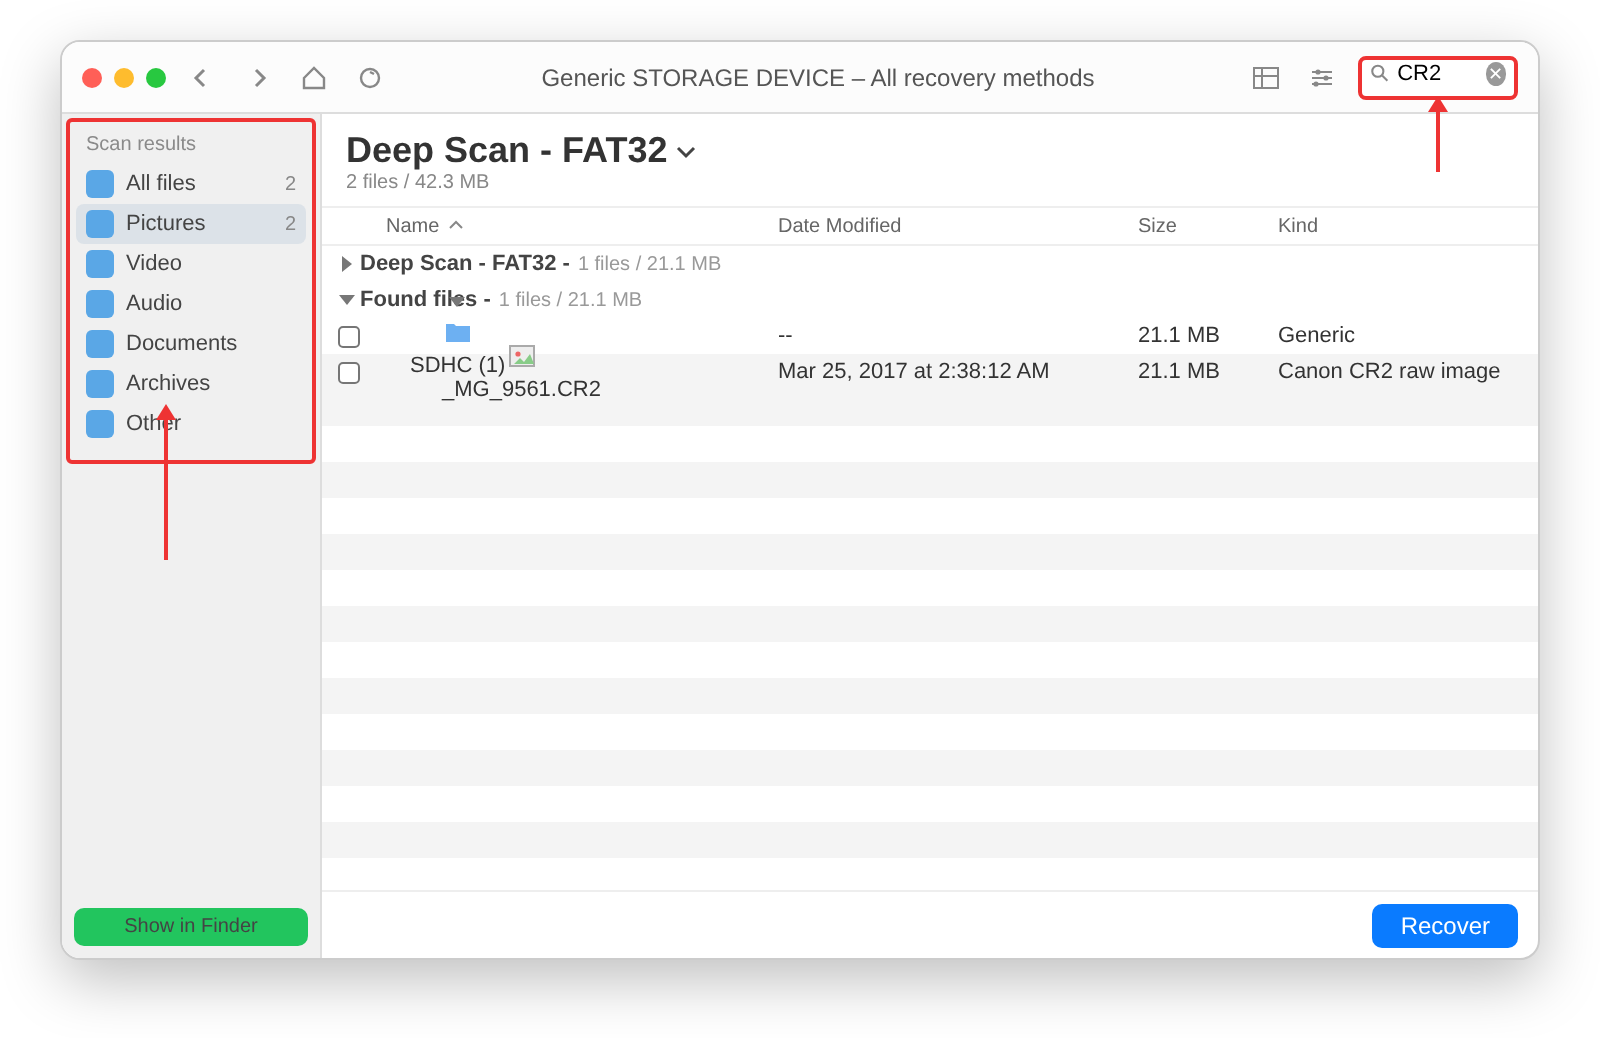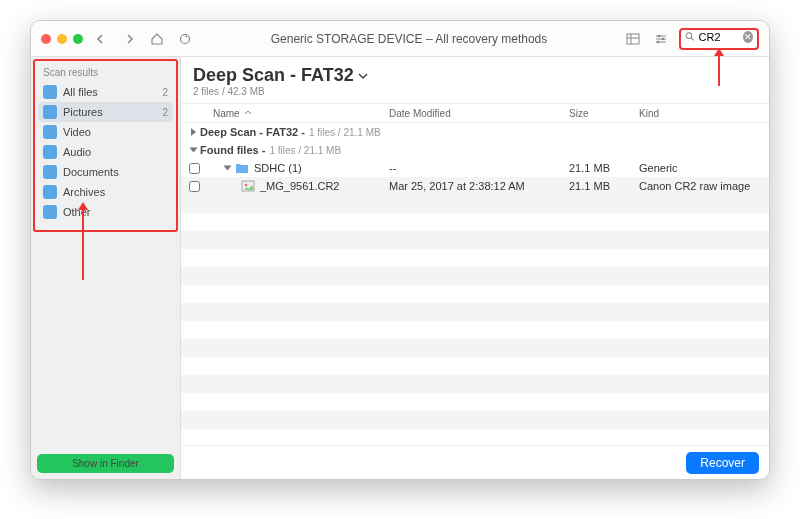--- a/index.html
+++ b/index.html
@@ -11,21 +11,21 @@
 .dot.red { background: #ff5f57; }
 .dot.yellow { background: #febc2e; }
 .dot.green { background: #28c840; }
 .nav-btn { width: 20px; height: 20px; display: flex; align-items: center; justify-content: center; color: #888; border-radius: 4px; }
 .title-text { flex: 1; text-align: center; font-size: 12px; color: #555; }
 .tbicon { width: 20px; height: 20px; display: flex; align-items: center; justify-content: center; color: #666; }
 .searchbox { display: flex; align-items: flex-start; border: 2px solid #e33; border-radius: 4px; padding: 1px 4px; gap: 4px; height: 22px; width: 80px; background: #fff; }
 .searchbox input { border: none; outline: none; font-size: 11px; width: 40px; background: transparent; }
 .clear { width: 12px; height: 12px; border-radius: 50%; background: #999; color: #fff; font-size: 9px; display: flex; align-items: center; justify-content: center; }
 .body { flex: 1; display: flex; min-height: 0; }
-.sidebar { width: 150px; background: #f0f0f0; border-right: 1px solid #ddd; display: flex; flex-direction: column; }
+.sidebar { width: 130px; background: #f0f0f0; border-right: 1px solid #ddd; display: flex; flex-direction: column; }
 .sidebox { border: 2px solid #e33; margin: 2px; border-radius: 3px; padding-bottom: 8px; }
 .sidehdr { font-size: 10px; color: #8a8a8a; padding: 6px 8px 4px; }
 .side-item { display: flex; align-items: center; padding: 3px 8px; gap: 6px; font-size: 11px; color: #444; }
 .side-item.sel { background: #dce2e8; border-radius: 4px; margin: 0 3px; padding: 3px 5px; }
 .side-icon { width: 14px; height: 14px; border-radius: 3px; display: flex; align-items: center; justify-content: center; font-size: 9px; color: #fff; }
 .side-count { margin-left: auto; color: #888; font-size: 10px; }
 .sidefill { flex: 1; }
 .btn-finder { margin: 6px; padding: 4px; text-align: center; font-size: 10px; background: #22c55e; border-radius: 5px; color: #444; }
 .main { flex: 1; display: flex; flex-direction: column; min-width: 0; }
 .mhdr { padding: 8px 12px 6px; }
@@ -39,21 +39,21 @@
 .col-kind { width: 130px; }
 .rows { flex: 1; overflow: auto; }
 .row { display: flex; align-items: center; height: 18px; font-size: 11px; color: #333; }
 .row.stripe { background: #f4f4f4; }
 .row .col-chk { display: flex; justify-content: center; }
 .row input[type=checkbox] { width: 11px; height: 11px; }
 .group { font-size: 11px; color: #444; padding: 3px 0 3px 10px; display: flex; align-items: center; gap: 4px; }
 .group .meta { color: #999; font-size: 10px; }
 .indent1 { padding-left: 18px; }
 .indent2 { padding-left: 34px; }
-.fname { display: flex; align-items: center; gap: 5px; }
+.fname { display: flex; align-items: center; gap: 5px; flex-direction: column; }
 .ficon { width: 14px; height: 12px; display: inline-block; }
 .disc { width: 0; height: 0; border-top: 4px solid transparent; border-bottom: 4px solid transparent; border-left: 5px solid #777; display:inline-block; }
 .disc.open { transform: rotate(90deg); }
 .footer { border-top: 1px solid #eee; height: 34px; display: flex; align-items: center; justify-content: flex-end; padding: 16px 10px; }
 .btn-recover { background: #0a7bff; color: #fff; border: none; border-radius: 5px; padding: 4px 14px; font-size: 12px; }
 .arrow-red { position: absolute; left: 82px; top: 210px; width: 2px; height: 70px; background: #e33; }
 .arrow-red::before { content:""; position:absolute; top:-8px; left:-4px; border-left:5px solid transparent; border-right:5px solid transparent; border-bottom:8px solid #e33; }
 .arrow-red2 { position: absolute; left: 718px; top: 56px; width: 2px; height: 30px; background: #e33; }
 .arrow-red2::before { content:""; position:absolute; top:-8px; left:-4px; border-left:5px solid transparent; border-right:5px solid transparent; border-bottom:8px solid #e33; }
 svg { display: block; }

